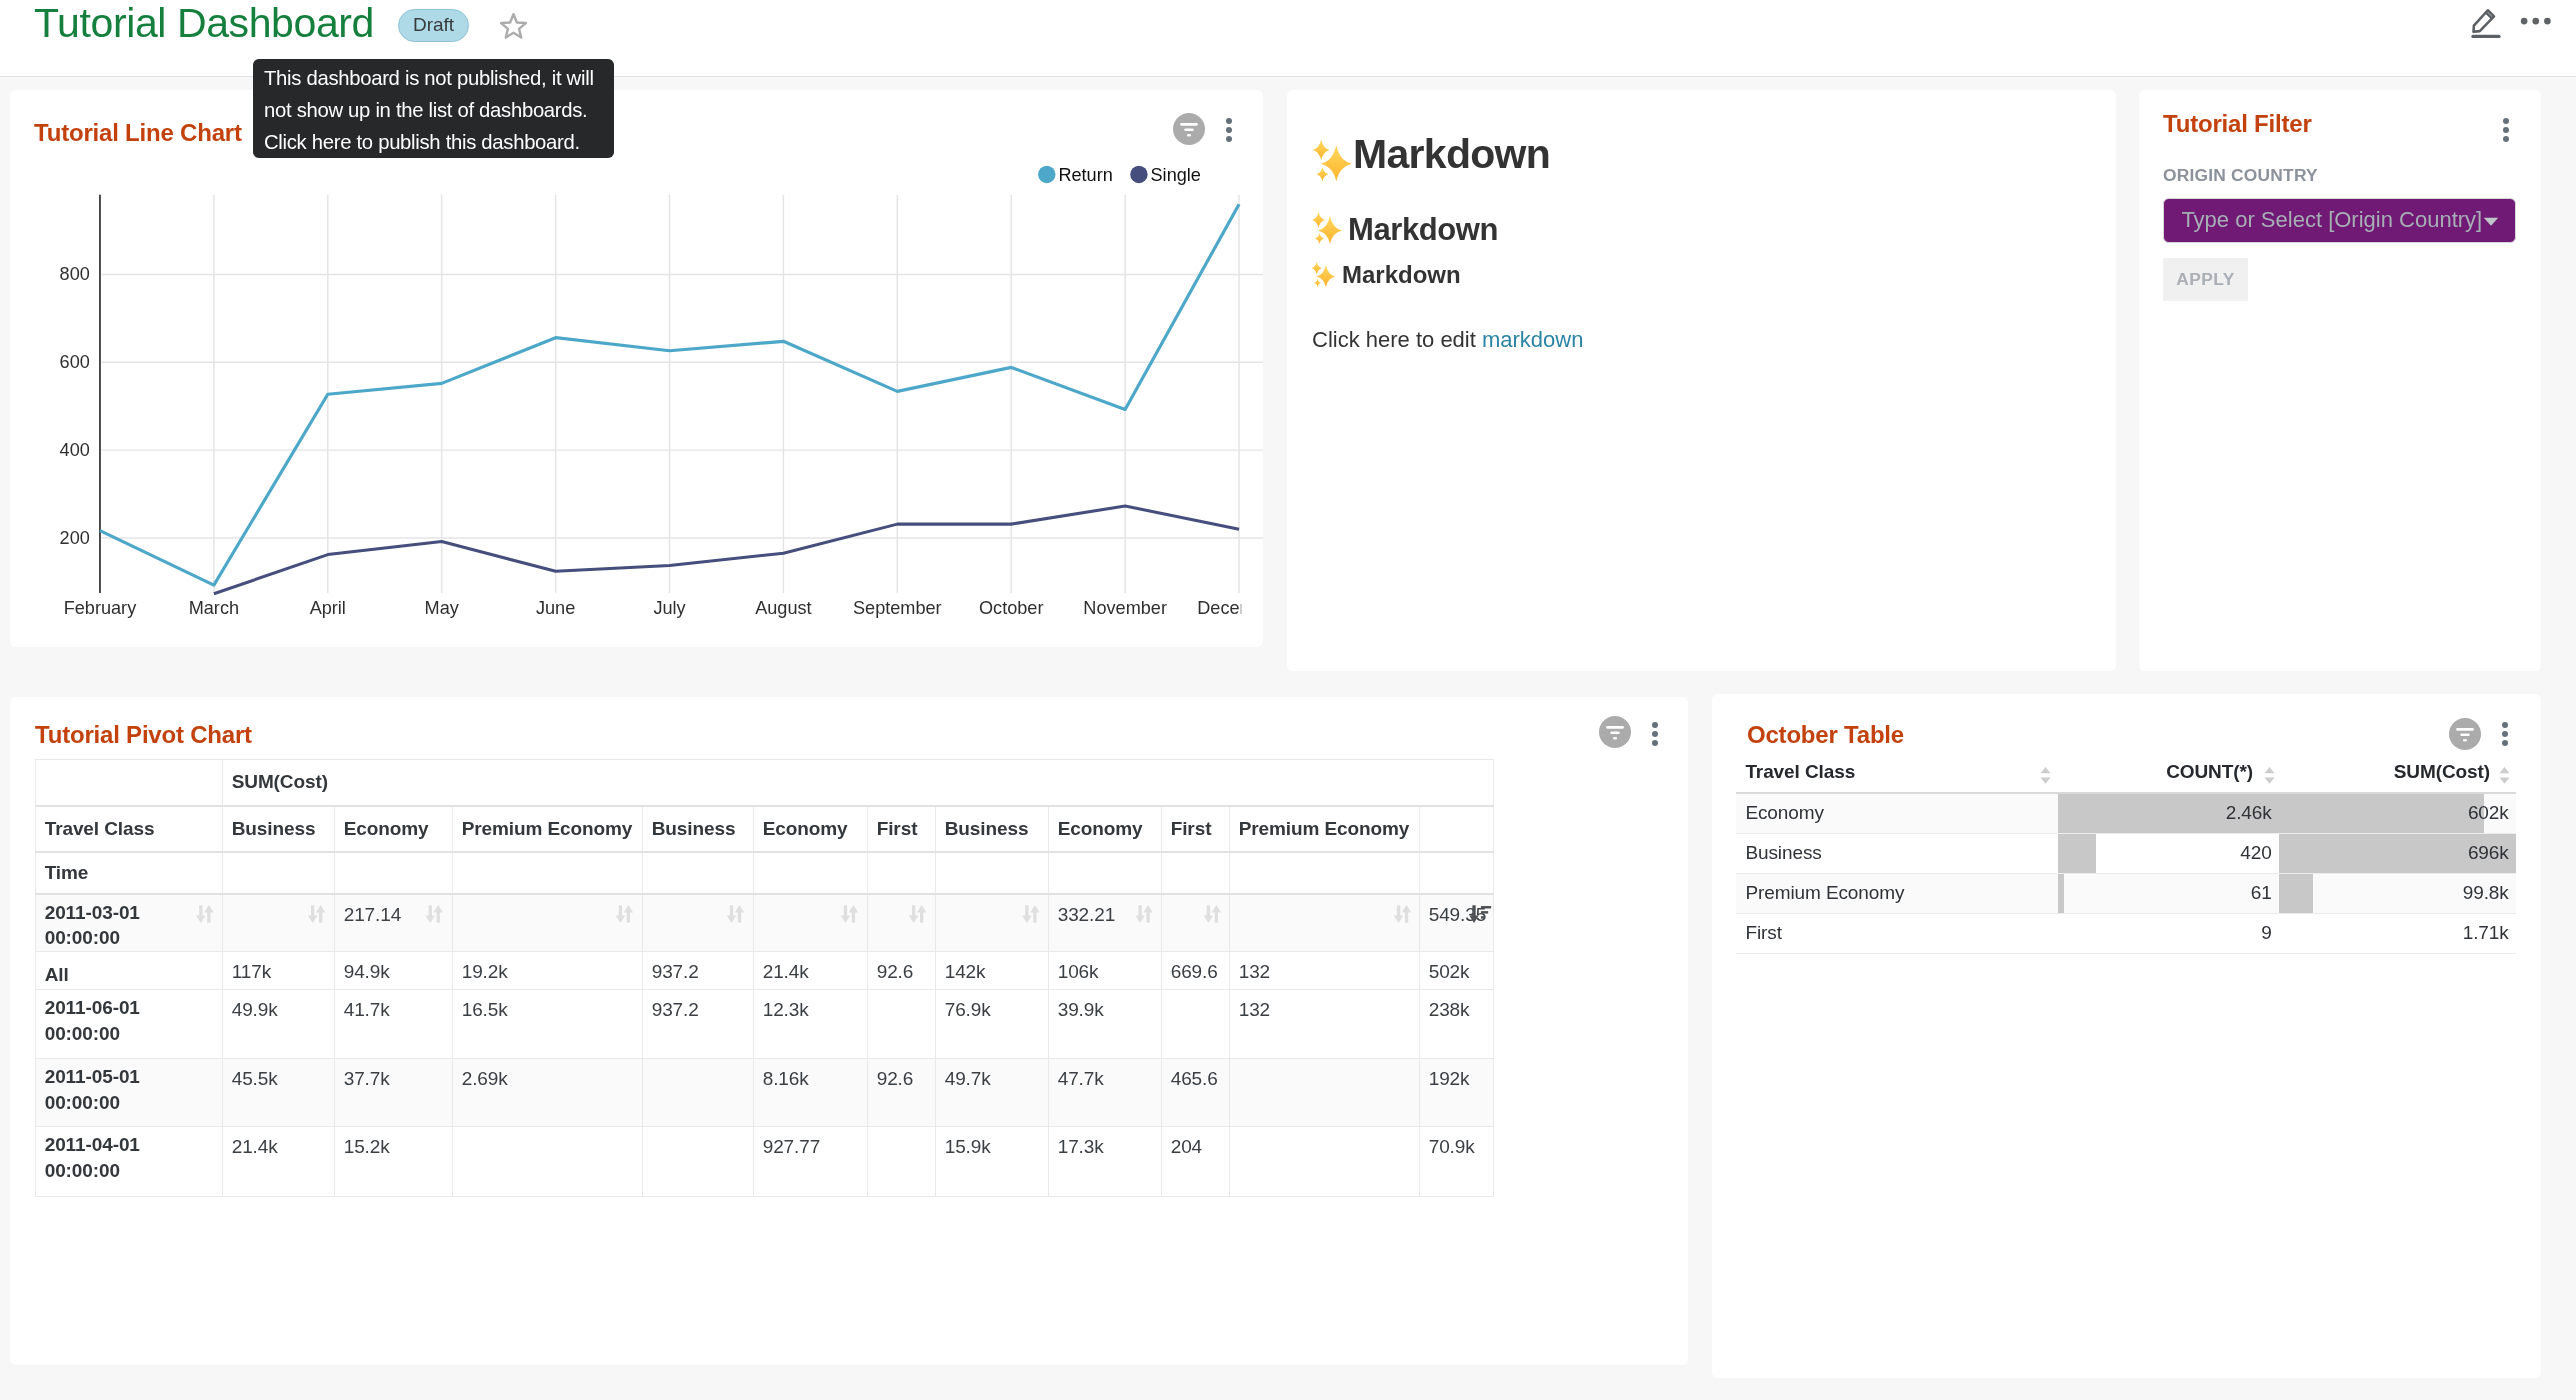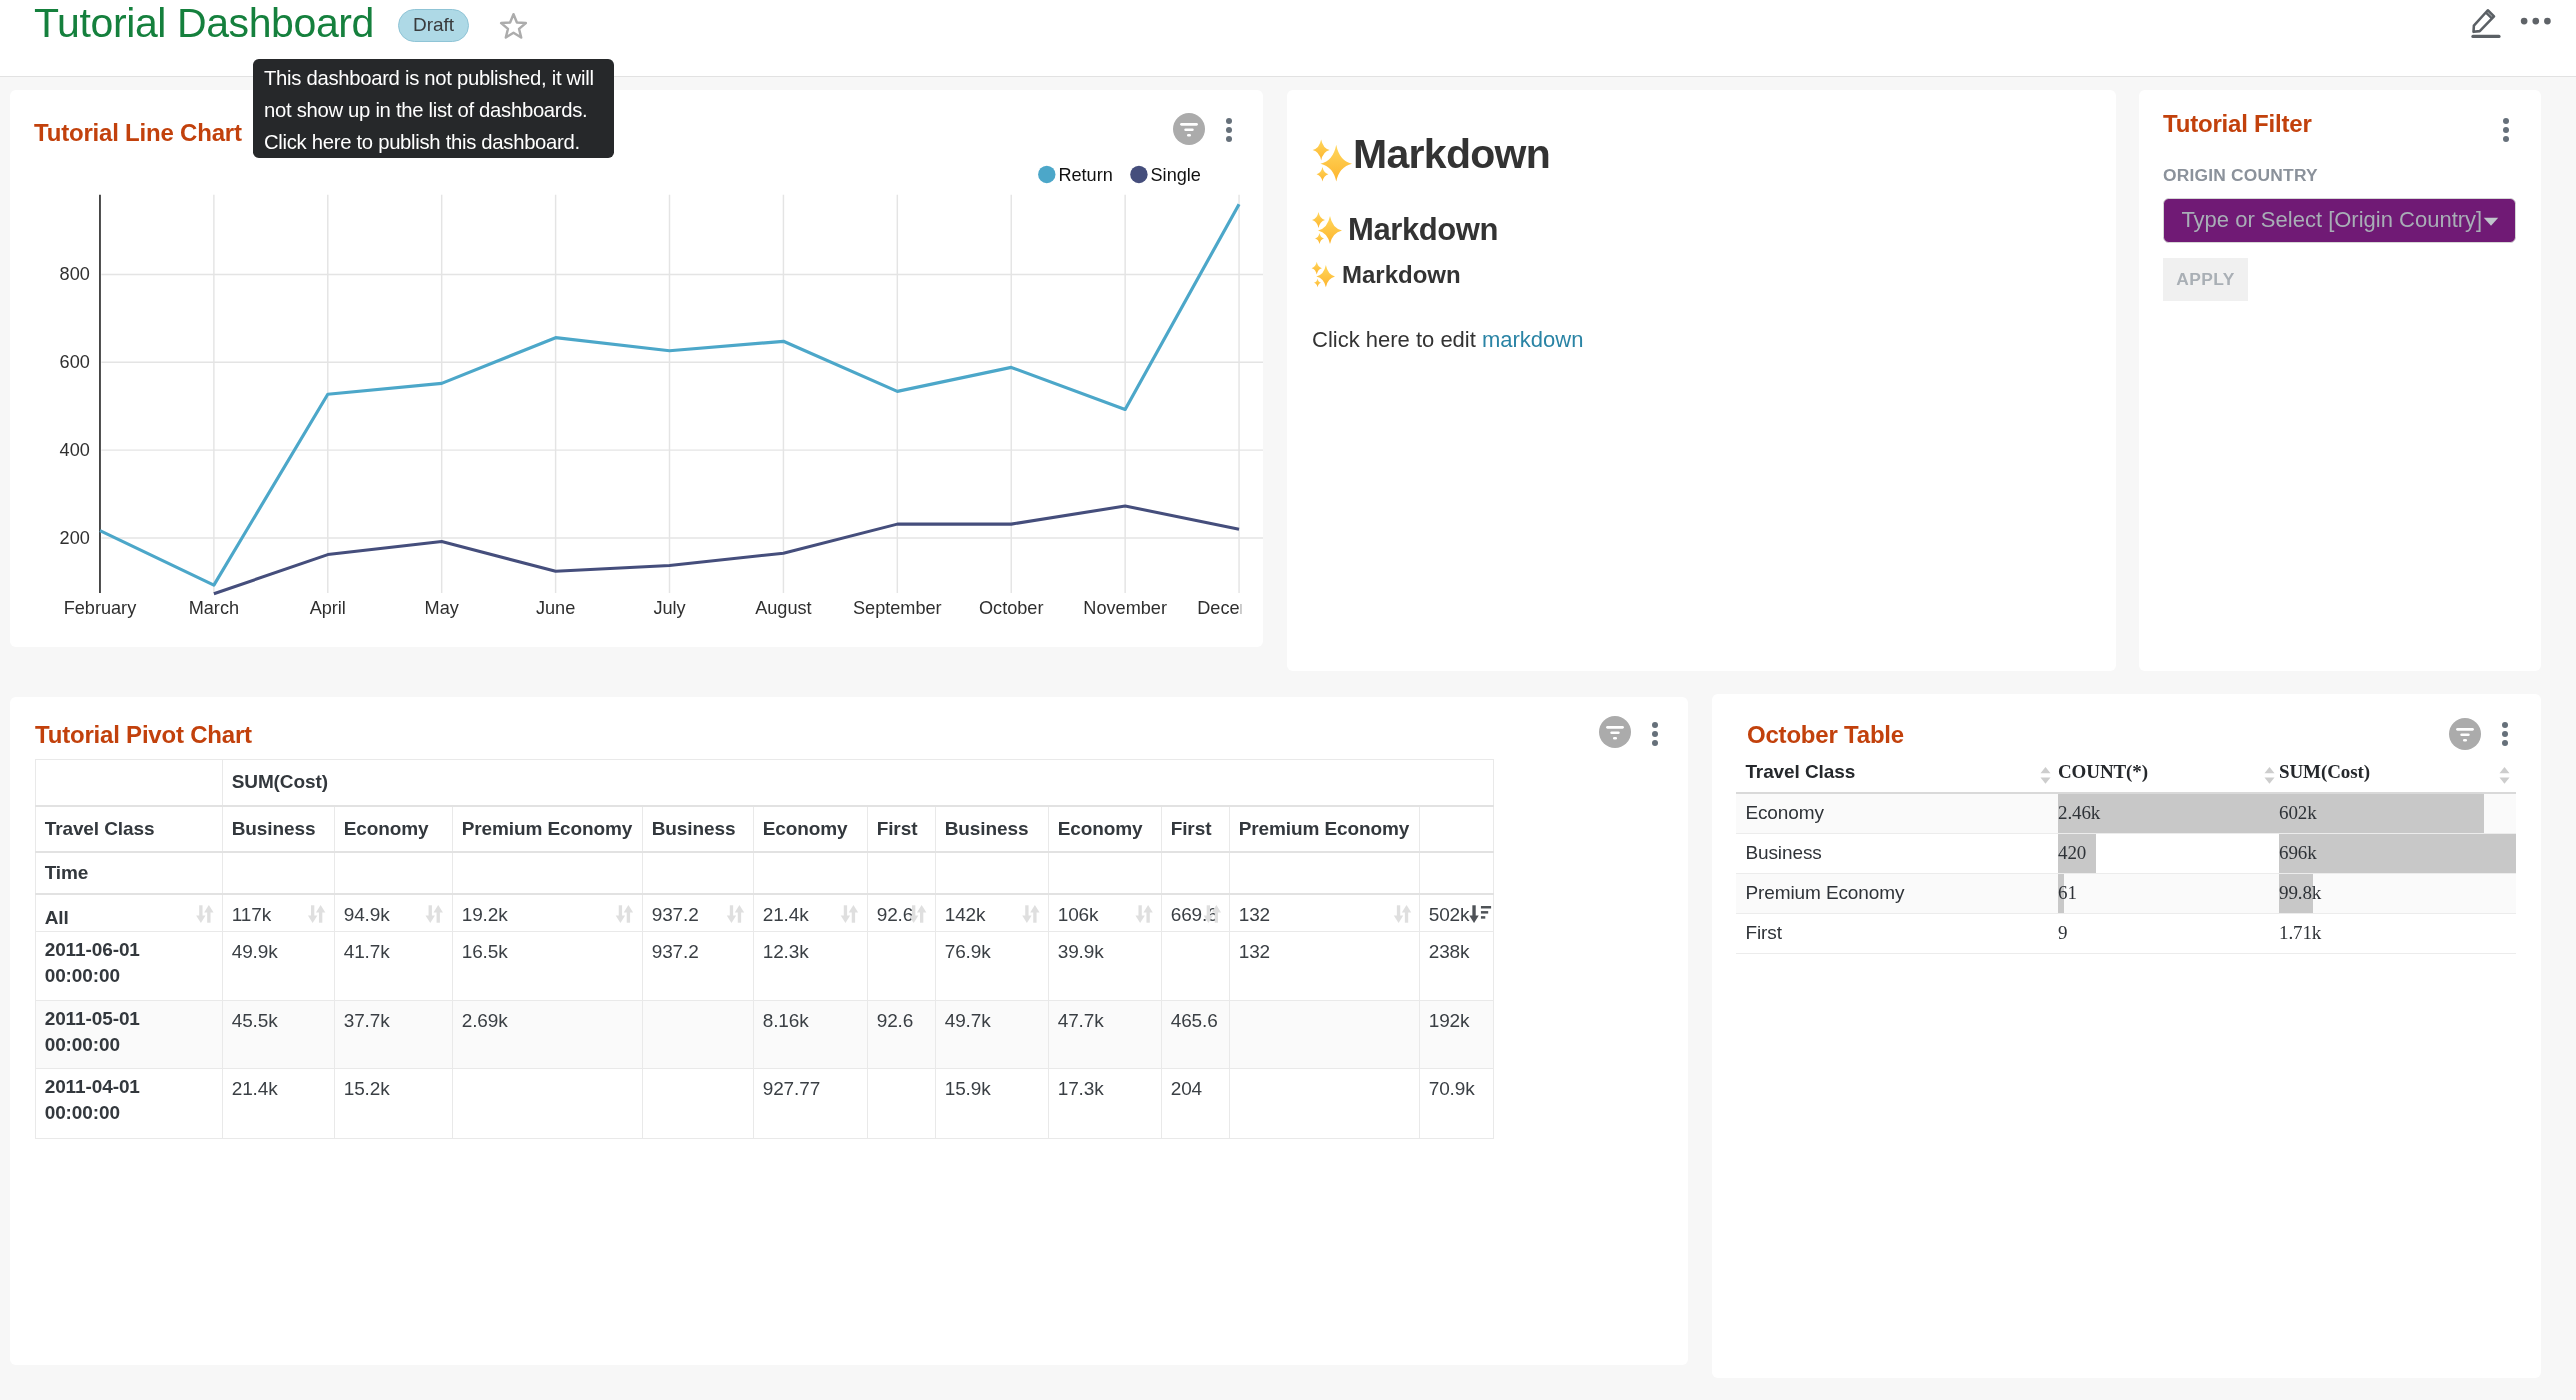--- a/index.html
+++ b/index.html
@@ -33,21 +33,21 @@
 .pivot .drow th { white-space:normal; vertical-align:top; line-height:25.4px; padding-right:29px; padding-top:5.1px; }
 .pivot .hrow td, .pivot .hrow th { vertical-align:middle; }
 .pivot .drow td { vertical-align:top; padding-top:9.4px; }
 .pivot .stripe { background:#FAFAFA; }
 
 .ttable { position:absolute; left:1736px; top:745px; width:780px; font-size:19px; color:#2F3338; letter-spacing:-0.1px; }
 .ttable th { font-weight:700; color:#25282C; }
 .ttable td, .ttable th { padding:0; height:40px; white-space:nowrap; }
 .ttable thead th { height:48px; border-bottom:2.2px solid #D9D9D9; vertical-align:middle; padding-top:7.3px; }
 .ttable tbody tr { border-bottom:1.5px solid #ECECEC; }
-.ttable .num { text-align:left; padding-right:7.3px;font-family:Liberation Serif, serif; }
+.ttable .num { text-align:right; padding-right:7.3px; }
 .ttable .stripe td { background-color:#FAFAFA; }
 </style>
 </head>
 <body>
 <svg width="0" height="0" style="position:absolute">
   <defs>
     <linearGradient id="gold2" x1="0" y1="0" x2="0" y2="1">
       <stop offset="0" stop-color="#FFD75D"></stop>
         <stop offset="1" stop-color="#FDB42D"></stop>
     </linearGradient>
@@ -240,20 +240,34 @@
         <td class="tcell"></td>
         <td class="tcell"></td>
         <td class="tcell"></td>
         <td class="tcell"></td>
         <td class="tcell"></td>
         <td class="tcell"></td>
         <td class="tcell"></td>
         <td class="tcell"></td>
         <td class="tcell"></td>
         <td class="tcell sdesc"></td>
+      </tr>
+  <tr class="drow stripe" style="height:58px">
+        <th>2011-03-01 00:00:00</th>
+        <td></td>
+        <td>217.14</td>
+        <td></td>
+        <td></td>
+        <td></td>
+        <td></td>
+        <td></td>
+        <td>332.21</td>
+        <td></td>
+        <td></td>
+        <td>549.35</td>
       </tr>
   <tr class="drow" style="height:38px">
         <th style="padding-top:10.2px">All</th>
         <td>117k</td>
         <td>94.9k</td>
         <td>19.2k</td>
         <td>937.2</td>
         <td>21.4k</td>
         <td>92.6</td>
         <td>142k</td>

